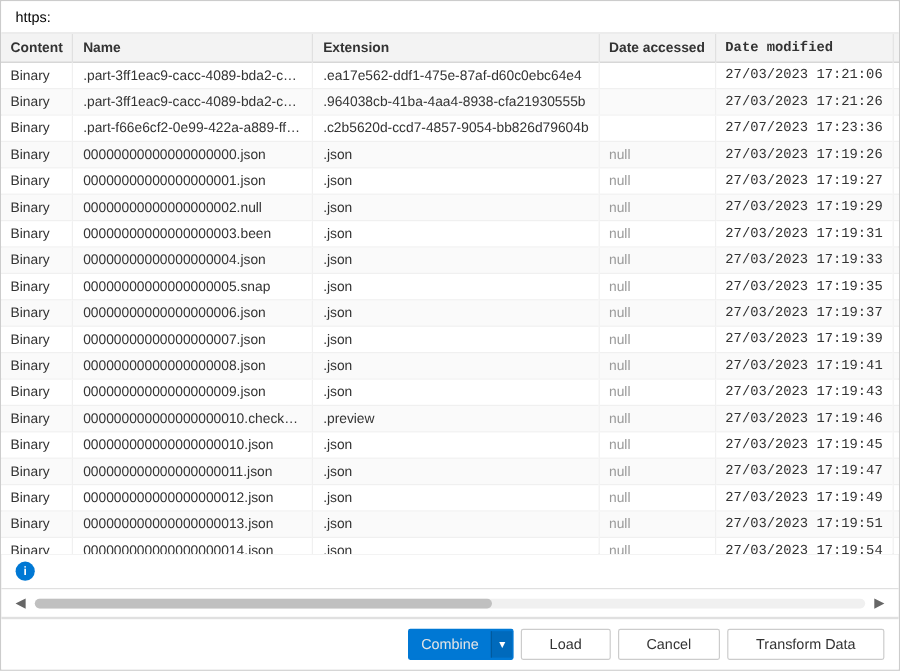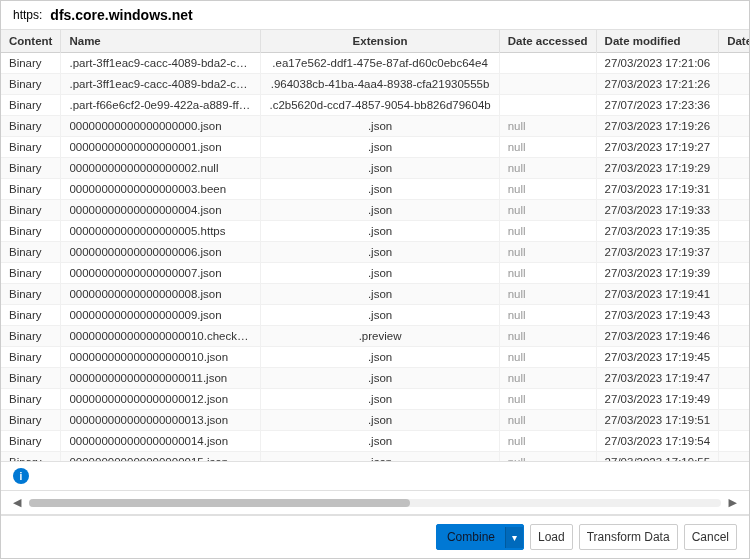--- a/index.html
+++ b/index.html
@@ -50,23 +50,23 @@
     tbody td {
       padding: 4px 8px;
       color: #333;
       border-right: 1px solid #f0f0f0;
       white-space: nowrap;
       overflow: hidden;
       text-overflow: ellipsis;
     }
     .col-content { width: 60px; }
     .col-name { max-width: 200px; }
-    .col-extension { width: 100px; text-align: center; }
+    .col-extension { width: 100px; }
     .col-date-accessed { width: 110px; }
-    .col-date-modified { width: 140px; }
+    .col-date-modified { width: 140px; font-family: Liberation Mono, monospace; }
     .col-date-c { width: 60px; }
     .null-val { color: #999; }
     .info-bar {
       padding: 6px 12px;
       display: flex;
       align-items: center;
       gap: 6px;
       border-bottom: 1px solid #e0e0e0;
       font-size: 11.5px;
       color: #444;
@@ -117,42 +117,42 @@
     .footer {
       padding: 8px 12px;
       display: flex;
       justify-content: flex-end;
       align-items: center;
       gap: 6px;
       background: #fff;
       border-top: 1px solid #e0e0e0;
     }
     .btn {
-      padding: 5px 7px;
+      padding: 5px 23px;
       font-size: 12px;
       border: 1px solid #ccc;
       border-radius: 2px;
       cursor: pointer;
       background: #fff;
       color: #333;
     }
     .btn-combine {
       background: #0078d4;
       color: #fff;
       border-color: #0078d4;
       display: flex;
       align-items: center;
       gap: 0;
       padding: 0;
       overflow: hidden;
     }
     .btn-combine-main {
       padding: 5px 10px;
       background: #0078d4;
-      color: #0f172a;
+      color: #e5e5e5;
       border: none;
       cursor: pointer;
       font-size: 12px;
     }
     .btn-combine-arrow {
       padding: 5px 6px;
       background: #006abc;
       color: #fff;
       border: none;
       border-left: 1px solid #005a9e;
@@ -173,21 +173,20 @@
       background: #fff;
       color: #333;
       border: 1px solid #ccc;
     }
   </style>
 </head>
 <body>
 
 <div class="title-bar">
   <span>https:</span>
-  <span style="font-weight:600; font-size:14px;">dfs.core.windows.net</span>
 </div>
 
 <div class="table-container">
   <table>
     <thead>
       <tr>
         <th class="col-content">Content</th>
         <th class="col-name">Name</th>
         <th class="col-extension">Extension</th>
         <th class="col-date-accessed">Date accessed</th>
@@ -255,21 +254,21 @@
         <tr style="background: rgb(250, 250, 250);">
           <td class="col-content">Binary</td>
           <td class="col-name">00000000000000000004.json</td>
           <td class="col-extension">.json</td>
           <td class="col-date-accessed null-val">null</td>
           <td class="col-date-modified">27/03/2023 17:19:33</td>
           <td class="col-date-c"></td>
         </tr>
         <tr style="background: rgb(255, 255, 255);">
           <td class="col-content">Binary</td>
-          <td class="col-name">00000000000000000005.https</td>
+          <td class="col-name">00000000000000000005.snap</td>
           <td class="col-extension">.json</td>
           <td class="col-date-accessed null-val">null</td>
           <td class="col-date-modified">27/03/2023 17:19:35</td>
           <td class="col-date-c"></td>
         </tr>
         <tr style="background: rgb(250, 250, 250);">
           <td class="col-content">Binary</td>
           <td class="col-name">00000000000000000006.json</td>
           <td class="col-extension">.json</td>
           <td class="col-date-accessed null-val">null</td>
@@ -371,15 +370,15 @@
   </div>
   <span class="scroll-arrow">▶</span>
 </div>
 
 <div class="footer">
   <div class="btn btn-combine">
     <button class="btn-combine-main">Combine</button>
     <button class="btn-combine-arrow">▾</button>
   </div>
   <button class="btn btn-load">Load</button>
+  <button class="btn btn-cancel">Cancel</button>
   <button class="btn btn-transform">Transform Data</button>
-  <button class="btn btn-cancel">Cancel</button>
 </div>
 
 </body></html>

